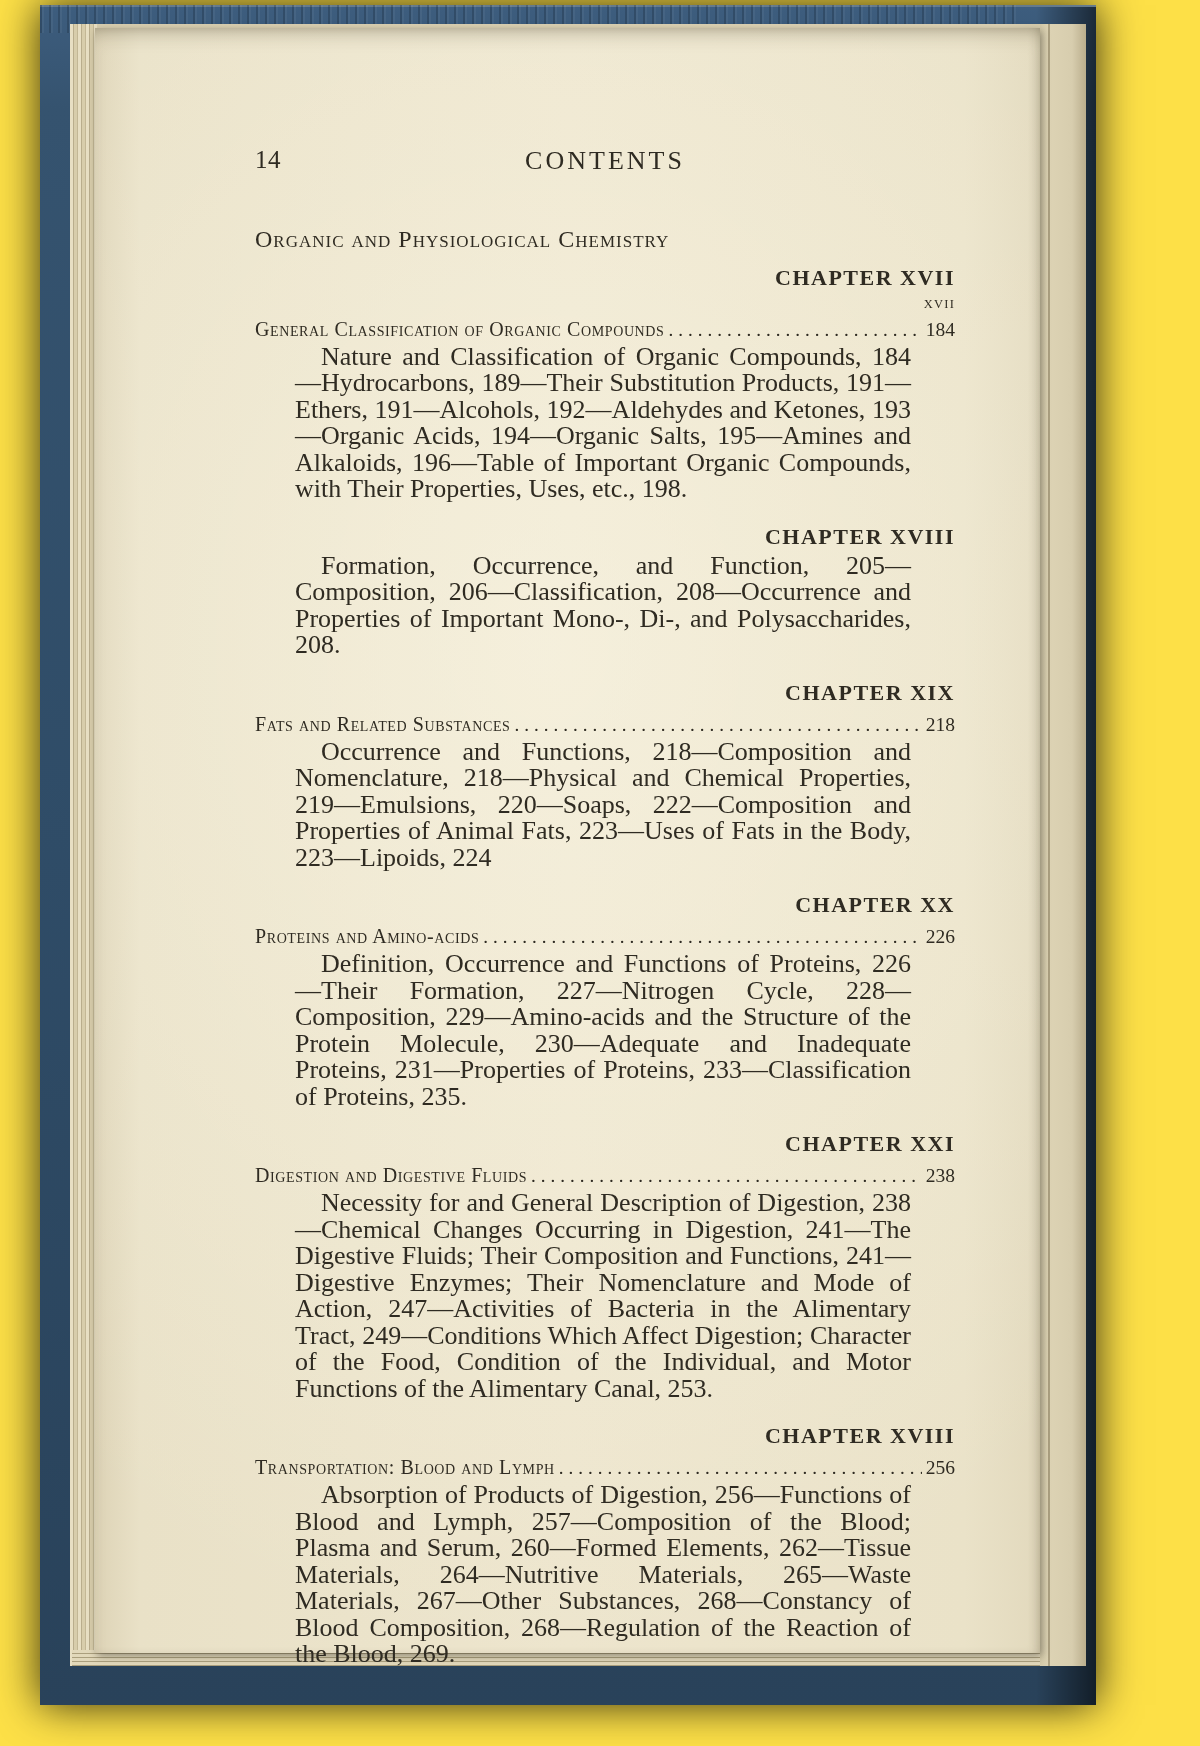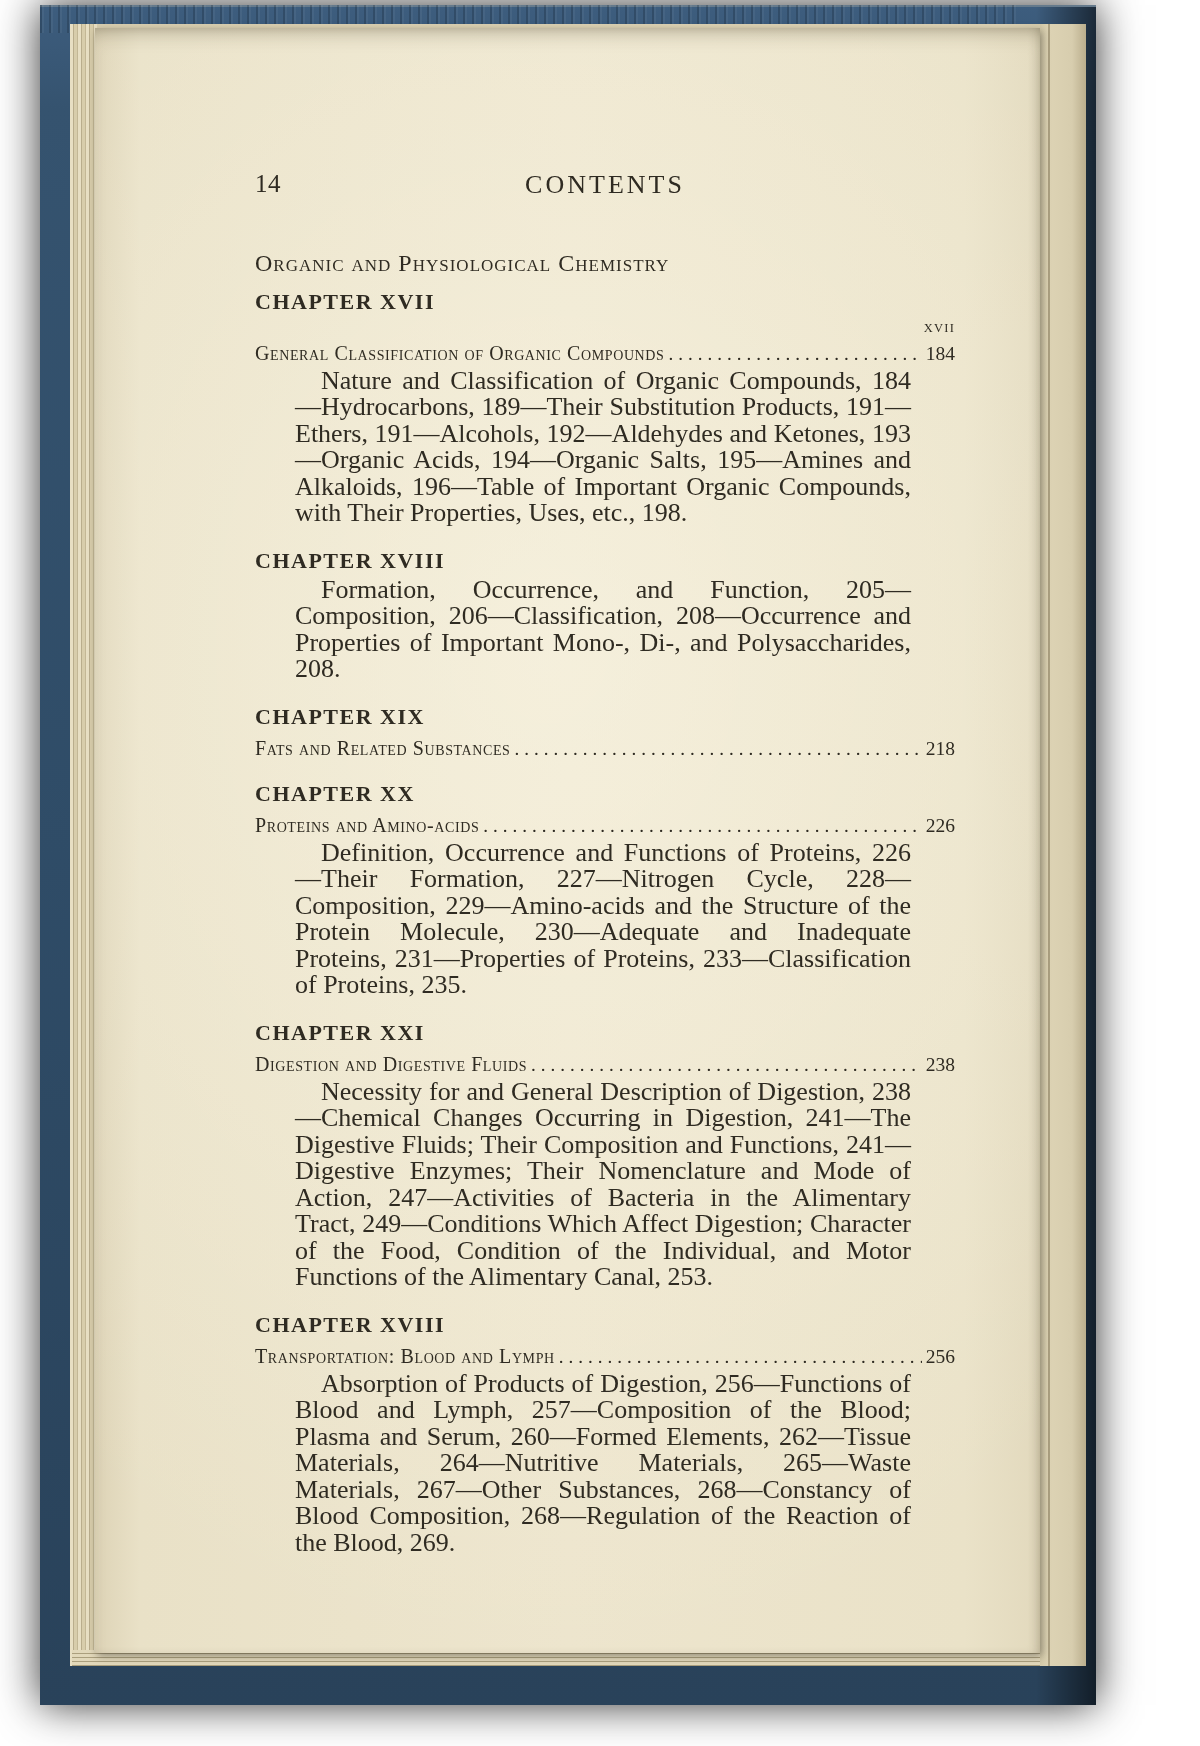--- a/index.html
+++ b/index.html
@@ -1,17 +1,17 @@
 <!DOCTYPE html>
 <html><head>
 <meta charset="utf-8">
 <style>
   * { margin:0; padding:0; box-sizing:border-box; }
   html,body { width:1200px; height:1746px; background:#111110; overflow:hidden; }
-  .scene { position:relative; width:1200px; height:1746px; background:#ffffff;
+  .scene { position:relative; width:1200px; height:1746px; background:#fde047;
            font-family:"Liberation Serif", serif; }
 
   
   .cover { position:absolute; left:40px; top:5px; width:1056px; height:1700px;
            background:linear-gradient(180deg,#3d5d7e 0%, #35536f 6%, #2f4c67 50%, #29425a 100%);
            border-top:2px solid rgba(215,225,235,.35);
            box-shadow:0 0 40px rgba(0,0,0,.8); }
   .cover::after { content:""; position:absolute; right:0; top:0; width:60px; height:100%;
            background:linear-gradient(90deg, transparent, rgba(0,0,0,.55)); }
   .cover-ribs { position:absolute; left:40px; top:5px; width:980px; height:28px;
@@ -35,26 +35,26 @@
           background:
             radial-gradient(ellipse 120% 90% at 48% 38%, rgba(255,252,238,.45), rgba(0,0,0,0) 70%),
             linear-gradient(90deg,#ddd3b6 0px, #e9e1c7 45px, #ede5cd 50%, #eae2c8 92%, #e2d9bd 100%);
           box-shadow:inset 0 14px 22px -14px rgba(60,50,25,.45), inset -6px 0 12px -6px rgba(60,50,25,.3), 2px 3px 8px rgba(0,0,0,.35);
           color:#2f2b22; }
 
   .content { position:relative; width:100%; height:100%; padding:118px 85px 0 160px; }
 
   .header-row { position:relative; height:32px; }
   .folio { position:absolute; left:0; top:0; font-size:25px; letter-spacing:.5px; }
-  .running-head { text-align:center; font-size:26px; letter-spacing:3px;margin-top:24px; }
+  .running-head { text-align:center; font-size:26px; letter-spacing:3px; }
 
   .section-title { margin-top:48px; font-variant:small-caps;
                    font-size:24px; letter-spacing:1px; }
 
-  .chapter-heading { margin-top:21px; text-align:left; font-size:22px; letter-spacing:1.5px; }
+  .chapter-heading { margin-top:21px; text-align:right; font-size:22px; letter-spacing:1.5px; }
   .chapter-block.first .chapter-heading { margin-top:12px; }
 
   .page-col-label { text-align:right; font-size:12.5px; letter-spacing:1.2px; margin-top:7px; line-height:1; }
 
   .entry-line { display:flex; align-items:baseline; margin-top:7px; font-size:20px; }
   .entry-title { white-space:nowrap; font-variant:small-caps; letter-spacing:.6px; }
   .leader { flex:1 1 auto; overflow:hidden; white-space:nowrap; margin:0 4px; min-width:18px; }
   .leader::after { content:"......................................................................................................................................"; letter-spacing:5px; font-size:19px; }
   .entry-page { flex:0 0 auto; font-size:19.5px; }
 
@@ -100,20 +100,21 @@
         <p class="entry-desc">Formation, Occurrence, and Function, 205—Composition, 206—Classification, 208—Occurrence and Properties of Important Mono-, Di-, and Polysaccharides, 208.</p>
       </section>
 
       <section class="chapter-block">
         <h3 class="chapter-heading">CHAPTER XIX</h3>
         <div class="entry-line">
           <span class="entry-title">Fats and Related Substances</span>
           <span class="leader"></span>
           <span class="entry-page">218</span>
         </div>
+        <p class="entry-desc">Occurrence and Functions, 218—Composition and Nomenclature, 218—Physical and Chemical Properties, 219—Emulsions, 220—Soaps, 222—Composition and Properties of Animal Fats, 223—Uses of Fats in the Body, 223—Lipoids, 224</p>
       </section>
 
       <section class="chapter-block">
         <h3 class="chapter-heading">CHAPTER XX</h3>
         <div class="entry-line">
           <span class="entry-title">Proteins and Amino-acids</span>
           <span class="leader"></span>
           <span class="entry-page">226</span>
         </div>
         <p class="entry-desc">Definition, Occurrence and Functions of Proteins, 226—Their Formation, 227—Nitrogen Cycle, 228—Composition, 229—Amino-acids and the Structure of the Protein Molecule, 230—Adequate and Inadequate Proteins, 231—Properties of Proteins, 233—Classification of Proteins, 235.</p>

